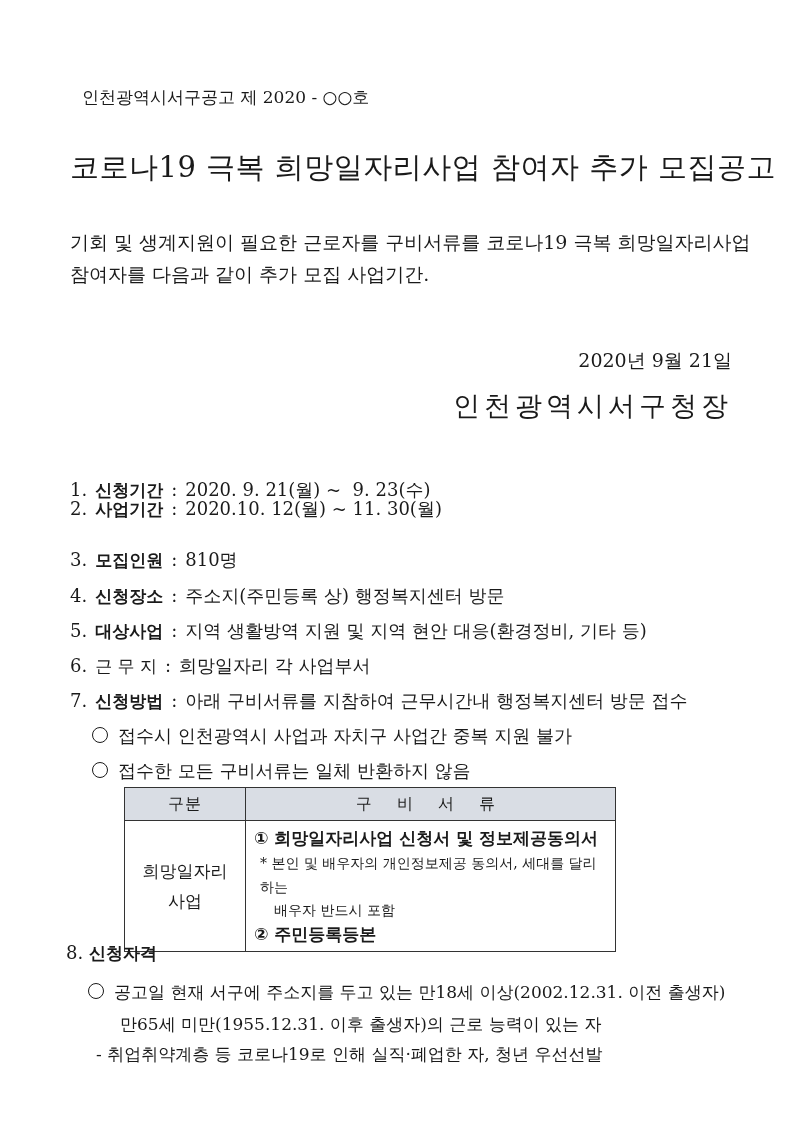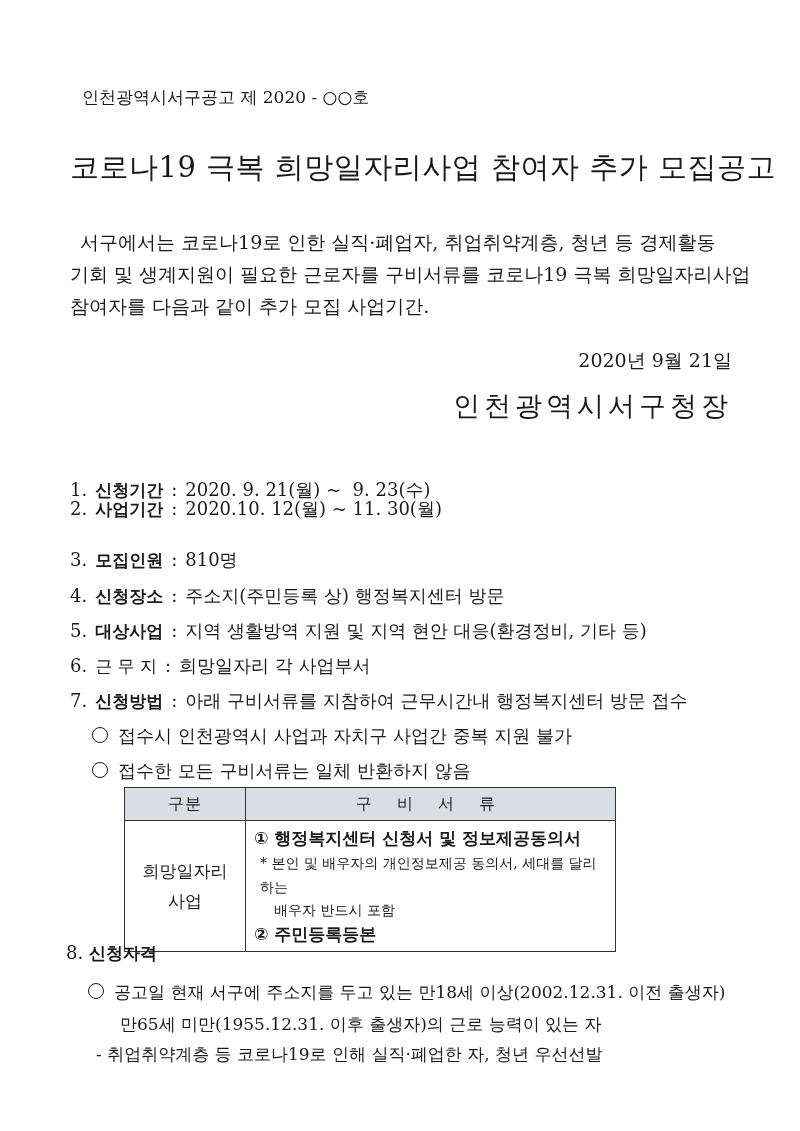--- a/index.html
+++ b/index.html
@@ -49,21 +49,20 @@
   .dash { left: 96px; top: 1043px; font-size: 17px; }
 </style>
 </head>
 <body>
 
 <div class="abs notice-no">인천광역시서구공고 제 2020 - ○○호</div>
 
 <div class="abs title">코로나19 극복 희망일자리사업 참여자 추가 모집공고</div>
 
 <div class="abs intro">
-  <p style="padding-left:10px;">서구에서는 코로나19로 인한 실직·폐업자, 취업취약계층, 청년 등 경제활동</p>
   <p>기회 및 생계지원이 필요한 근로자를 구비서류를 코로나19 극복 희망일자리사업</p>
   <p>참여자를 다음과 같이 추가 모집 사업기간.</p>
 </div>
 
 <div class="abs date">2020년 9월 21일</div>
 <div class="abs issuer">인천광역시서구청장</div>
 
 <div class="abs items">
   <div class="item" style="top:0px;">
     <span class="num">1.</span><span class="label">신청기간</span><span class="colon">:</span><span style="white-space:pre;">2020. 9. 21(월) ~  9. 23(수)</span>
@@ -102,21 +101,21 @@
       <th class="col2">구 비 서 류</th>
     </tr>
   </thead>
   <tbody>
     <tr class="body-row">
       <td class="cat">
         <div>희망일자리</div>
         <div>사업</div>
       </td>
       <td class="docs-cell">
-        <div class="doc-line">① 행정복지센터 신청서 및 정보제공동의서</div>
+        <div class="doc-line">① 희망일자리사업 신청서 및 정보제공동의서</div>
         <div class="doc-note">* 본인 및 배우자의 개인정보제공 동의서, 세대를 달리하는</div>
         <div class="doc-note-2">배우자 반드시 포함</div>
         <div class="doc-line">② 주민등록등본</div>
       </td>
     </tr>
   </tbody>
 </table>
 
 <div class="abs sec8">
   <span>8.</span>

